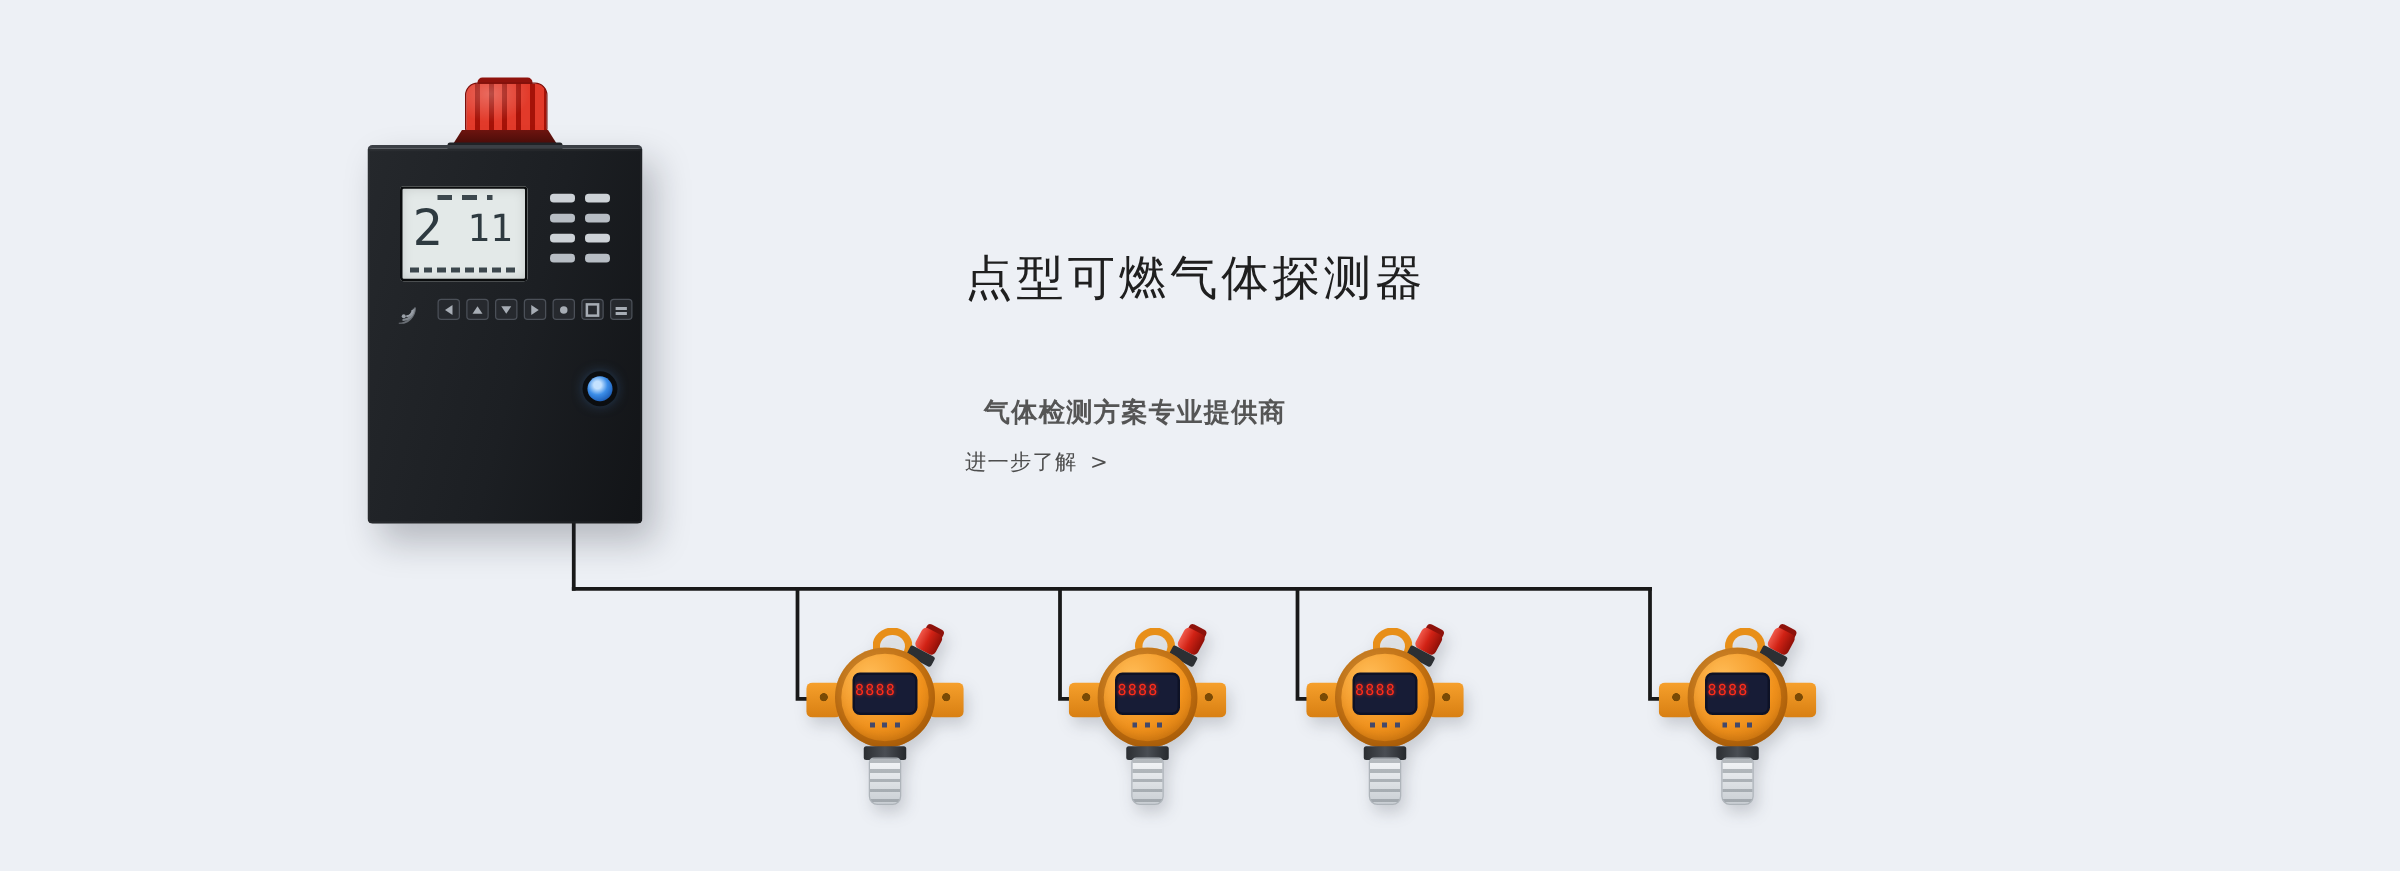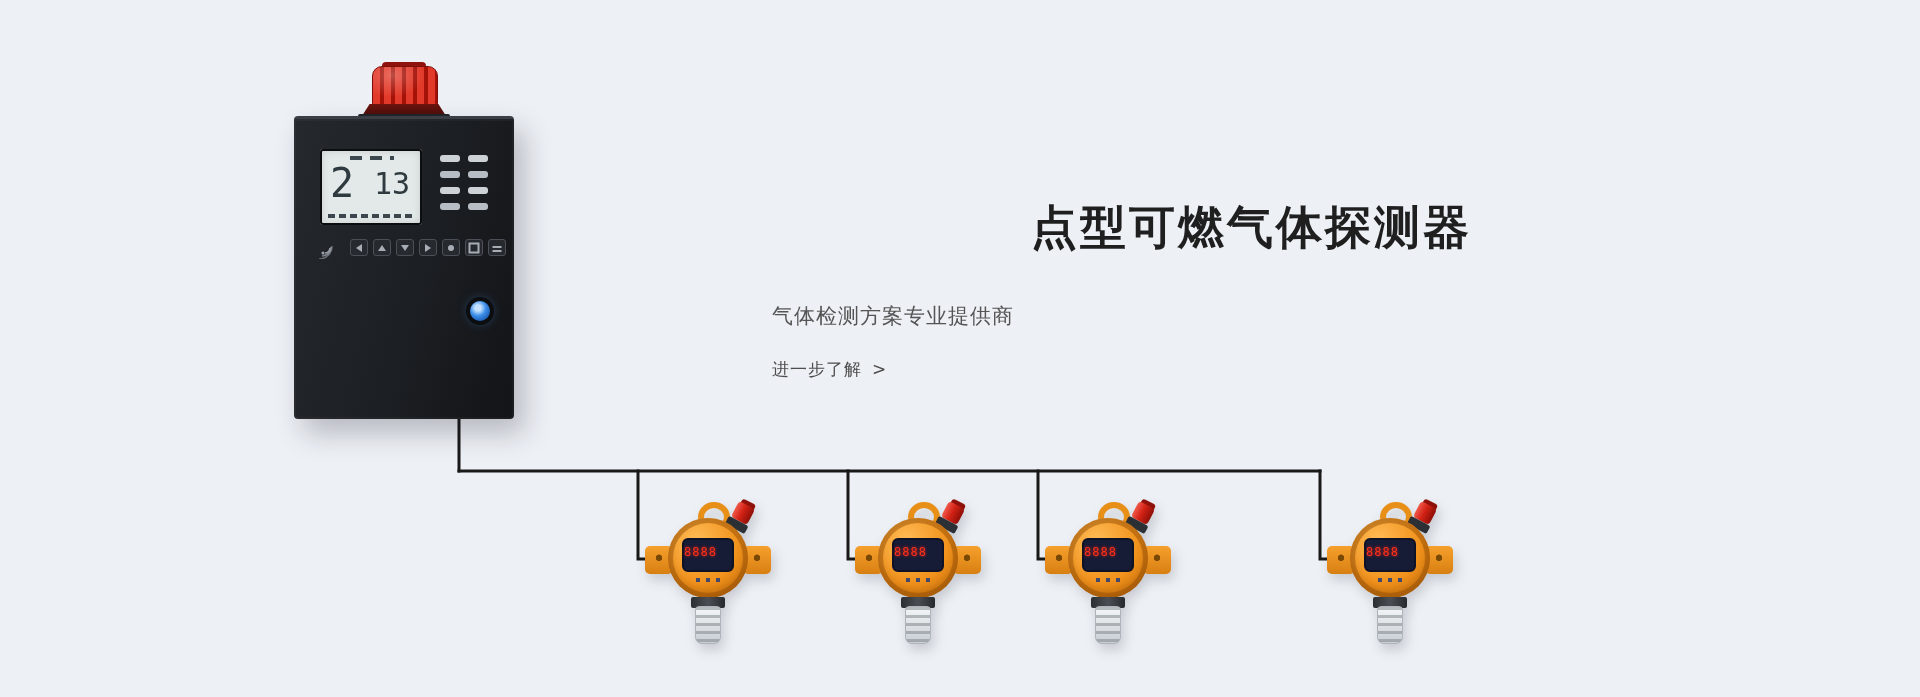--- a/index.html
+++ b/index.html
@@ -105,23 +105,23 @@
     background:repeating-linear-gradient(90deg,#43496b 0 4px,transparent 4px 10px);}
   .det-neck{position:absolute;left:48px;top:97px;width:34px;height:11px;border-radius:2px;
     background:linear-gradient(90deg,#2b2e32,#4a4e54 50%,#26292d);}
   .det-sensor{position:absolute;left:52px;top:106px;width:26px;height:38px;border-radius:4px 4px 7px 7px;
     border:1px solid #aeb4ba;box-sizing:border-box;
     background:repeating-linear-gradient(180deg, rgba(120,128,134,.5) 0 3px, transparent 3px 8px),
                linear-gradient(#f4f6f8,#c9ced3);}
 
   
   .hero-text{position:absolute;left:772px;top:204px;width:700px;}
-  .hero-title{margin:0;font-size:46px;font-weight:700;letter-spacing:3px;color:var(--heading-color,#1f1f1f);line-height:1;text-align:right;}
-  .hero-subtitle{position:absolute;left:0;top:101px;margin:0;font-size:21px;letter-spacing:1px;
-    color:var(--subtitle-color,#555);font-weight:400;line-height:1;}
+  .hero-title{margin:0;font-size:38px;font-weight:400;letter-spacing:3px;color:var(--heading-color,#1f1f1f);line-height:1;}
+  .hero-subtitle{position:absolute;left:0;top:101px;margin:15px;font-size:21px;letter-spacing:1px;
+    color:var(--subtitle-color,#555);font-weight:700;line-height:1;}
   .cta{position:absolute;left:0;top:157px;font-size:17px;color:var(--link-color,#4d4d4d);
     text-decoration:none;letter-spacing:1px;line-height:1;cursor:pointer;}
   .cta .arrow{margin-left:10px;font-family:"DejaVu Sans",sans-serif;}
 </style>
 </head>
 <body style="--page-bg: #edf0f5; --wire-color: #191919; --orange: #f1921c; --orange-dark: #c8700a; --alarm-red: #d12215; --digit-red: #ff2d1a; --blue-button: #3b8de8; --heading-color: #1f1f1f; --subtitle-color: #555555; --link-color: #4d4d4d;">
 
 <div class="banner">
 
   <svg class="wires" width="1920" height="697" aria-hidden="true">
@@ -137,21 +137,21 @@
     <div class="cap"></div>
     <div class="dome"></div>
     <div class="base"></div>
     <div class="mount"></div>
   </div>
 
   <div class="panel">
     <div class="lcd">
       <div class="lcd-top-bars"></div>
       <span class="lcd-num big">2</span>
-      <span class="lcd-num small">13</span>
+      <span class="lcd-num small">11</span>
       <div class="lcd-bottom-bars"></div>
     </div>
 
     <div class="indicators">
       <i></i>
     </div>
 
     <div class="speaker">
       <svg width="24" height="22" viewBox="0 0 24 22">
         <circle cx="5" cy="16" r="1.6" fill="#9aa0a8"></circle>

